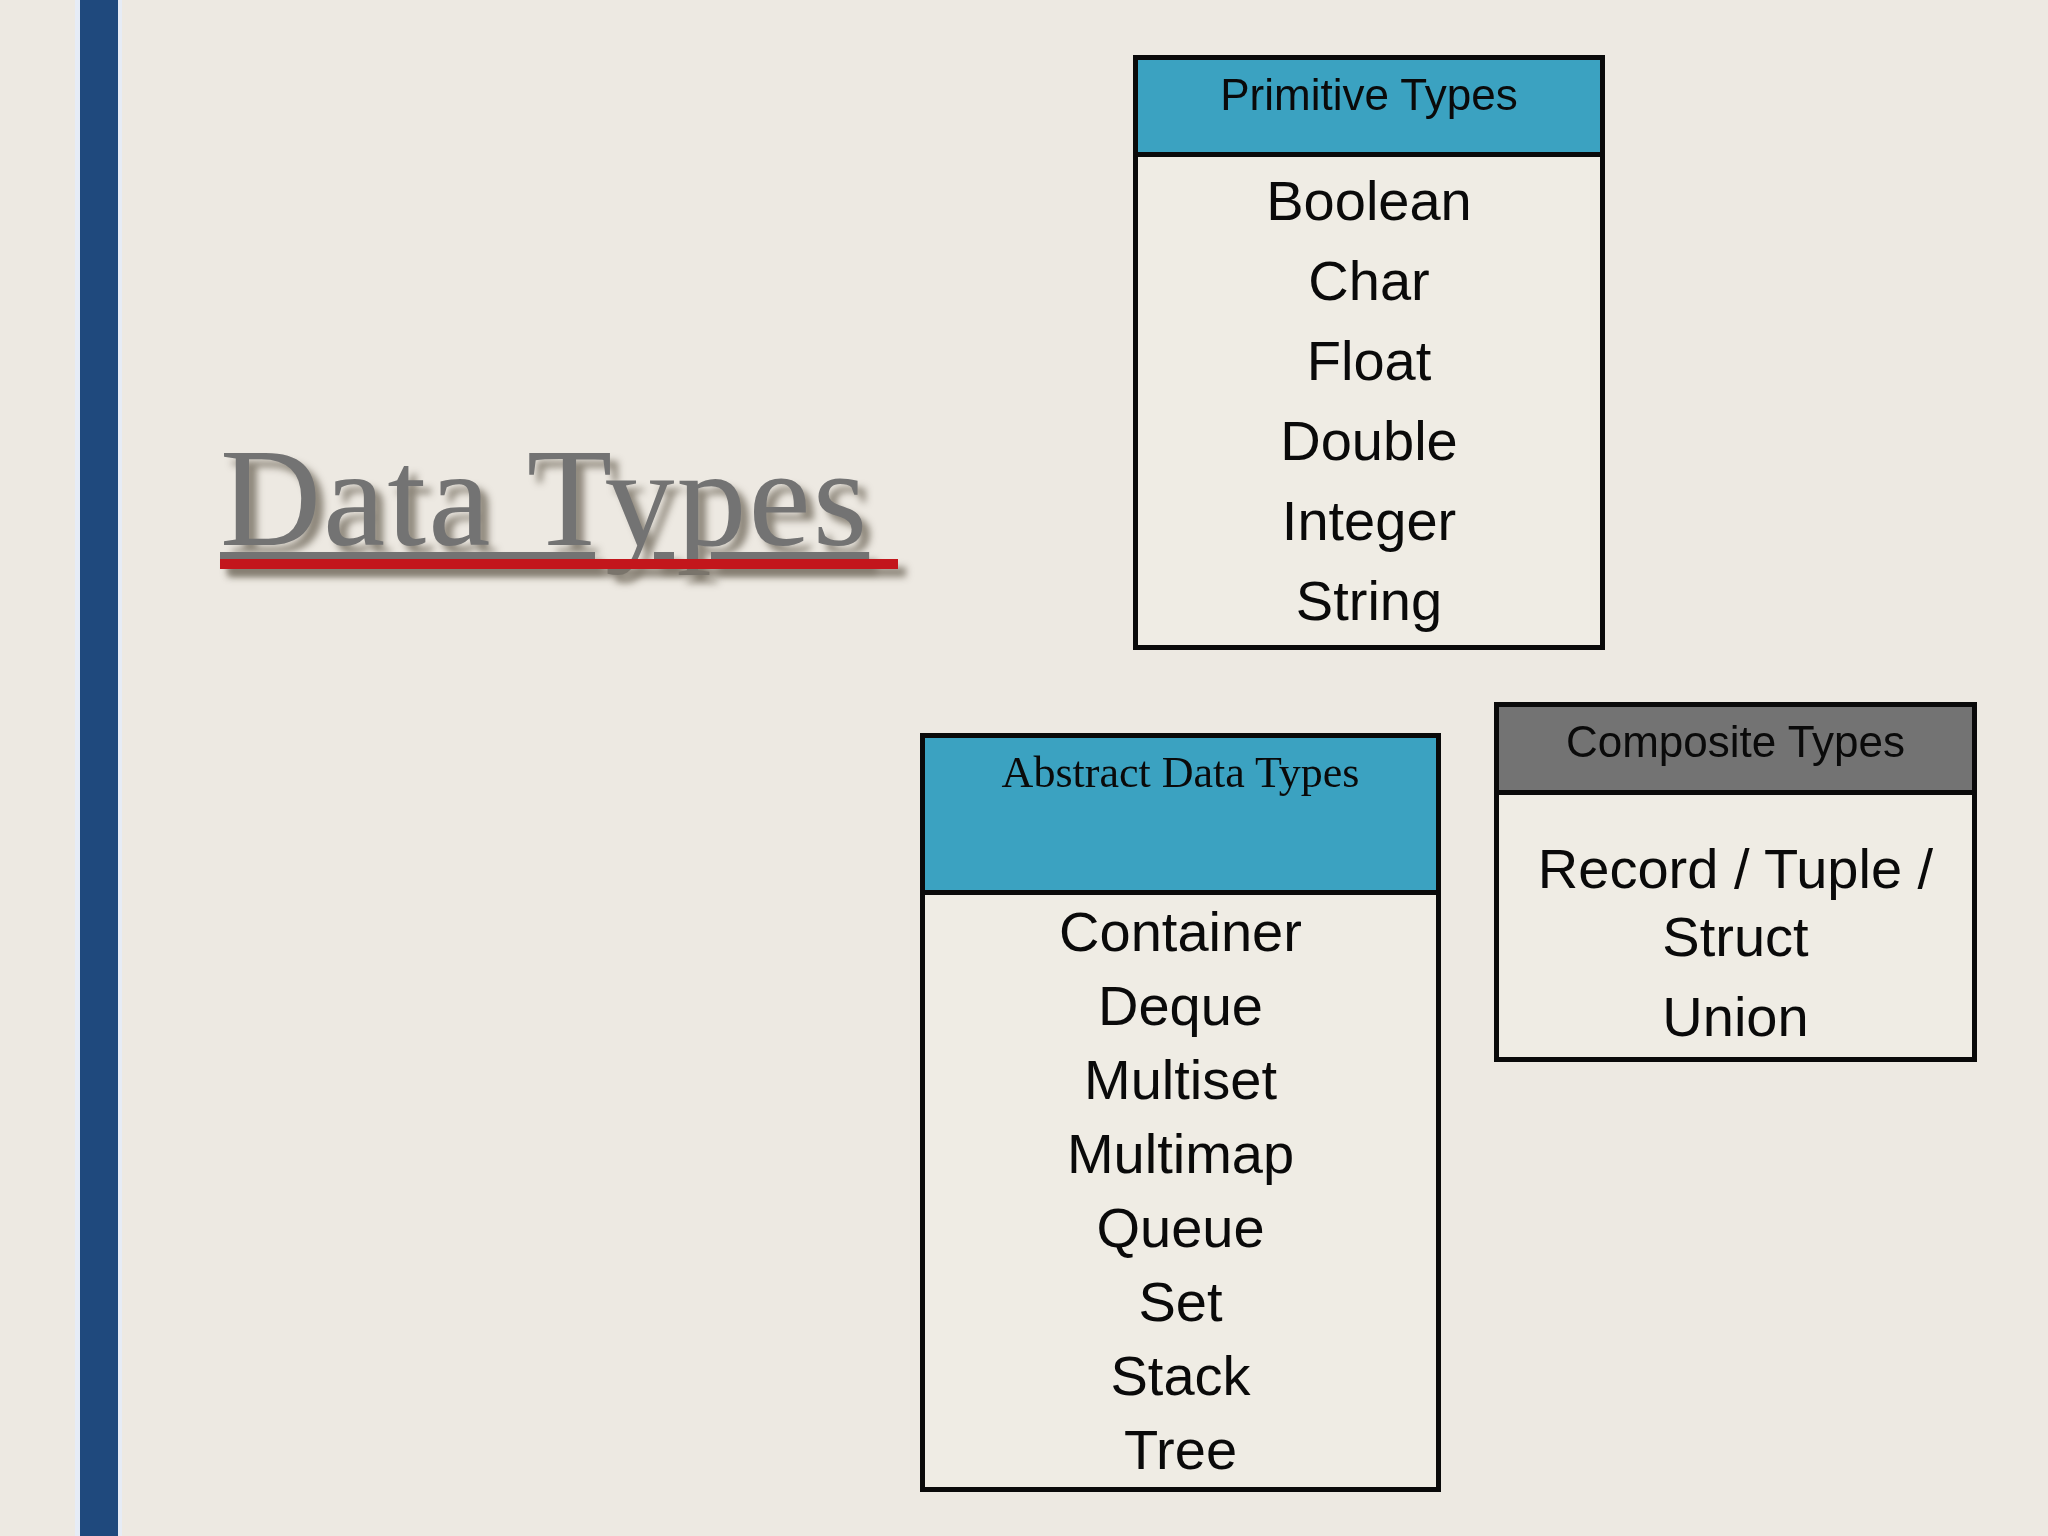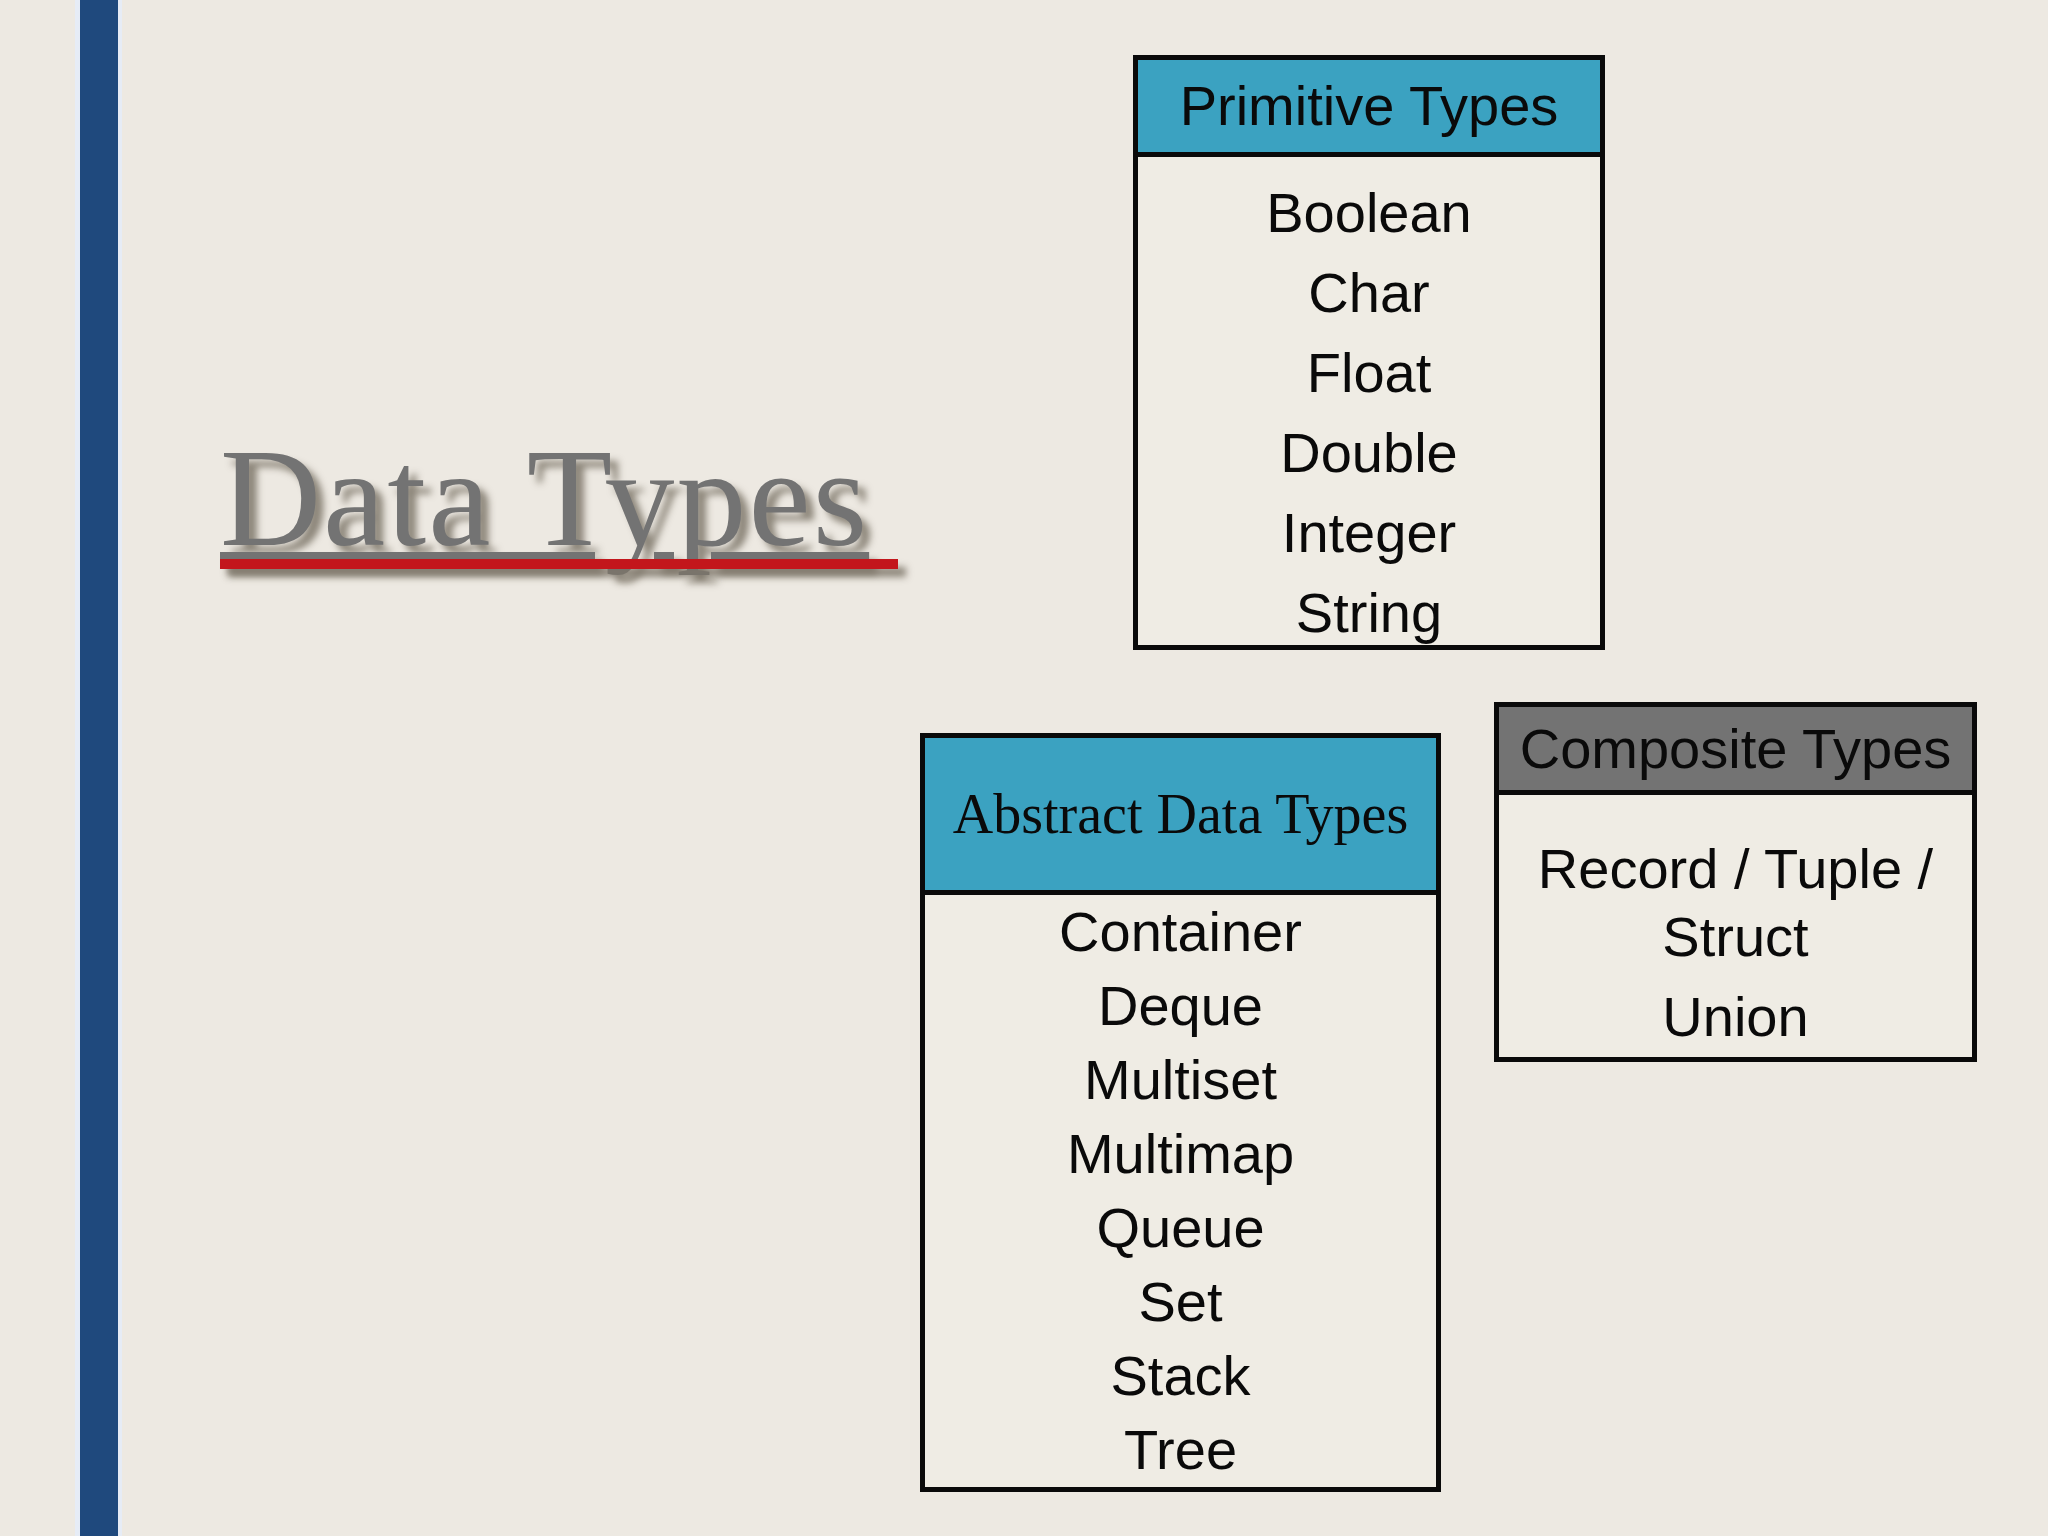--- a/index.html
+++ b/index.html
@@ -62,37 +62,37 @@
     box-sizing: border-box;
     border: 5px solid #0A0A0A;
     background: #EFECE4;
   }
   .type-box-header {
     box-sizing: border-box;
     width: 100%;
     background: #3BA2C1;
     border-bottom: 5px solid #0A0A0A;
     display: flex;
-    align-items: center;
+    align-items: flex-start;
     justify-content: center;
     text-align: center;
-    font-size: 56px;
+    font-size: 44px;
     line-height: 70px;
     color: #0A0A0A;
   }
   .type-box-body {
     text-align: center;
     font-size: 56px;
     color: #0A0A0A;
   }
   .type-item { white-space: normal; }
 
   #box-primitive { left: 1133px; top: 55px;  width: 472px; height: 595px; }
   #box-primitive .type-box-header { height: 97px; }
-  #box-primitive .type-box-body   { padding-top: 16px; line-height: 80px; }
+  #box-primitive .type-box-body   { padding-top: 4px; line-height: 80px; }
 
   #box-abstract  { left: 920px;  top: 733px; width: 521px; height: 759px; }
   #box-abstract .type-box-header { height: 157px; font-family: Liberation Serif, serif; }
   #box-abstract .type-box-body   { line-height: 74px; }
 
   #box-composite { left: 1494px; top: 702px; width: 483px; height: 360px; }
   #box-composite .type-box-header { height: 88px; }
   #box-composite .type-box-body   { padding: 8px 10px 0 10px; line-height: 68px; margin-top: 32px; }
   #box-composite .type-item + .type-item { margin-top: 12px; }
 </style>

